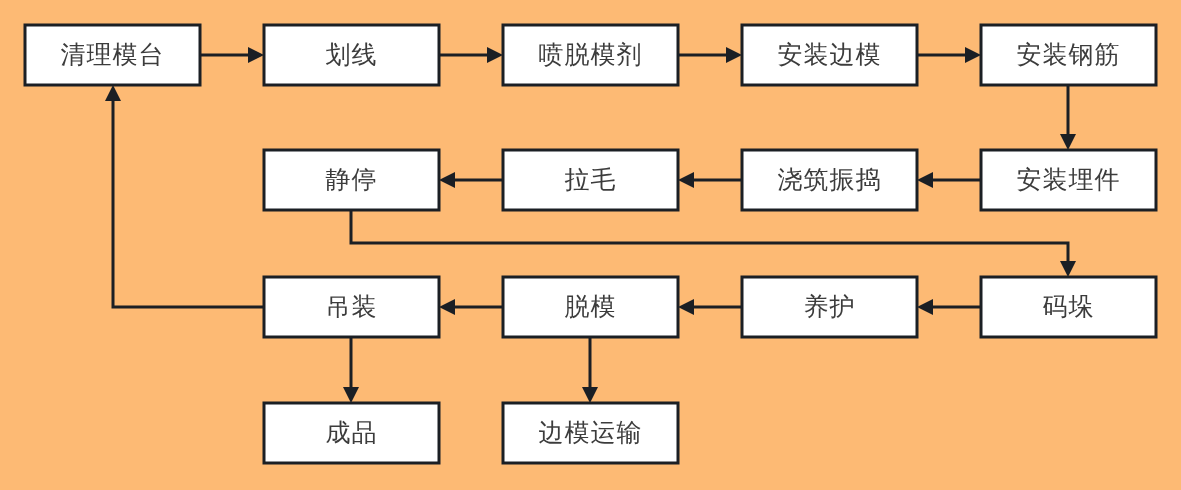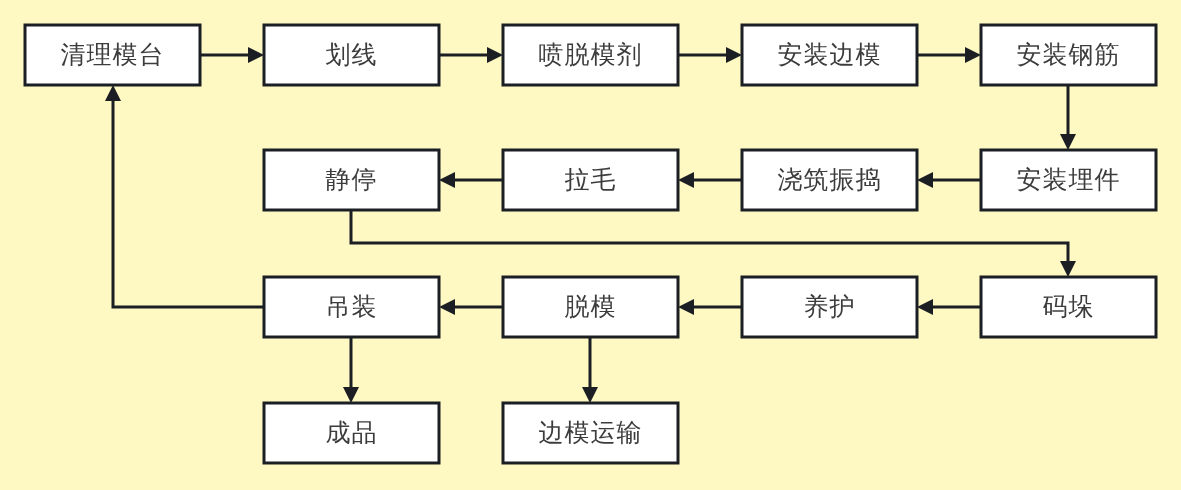--- a/index.html
+++ b/index.html
@@ -7,21 +7,21 @@
     padding: 0;
     background: #ffffff;
   }
   body {
     font-family: "DejaVu Sans", "Liberation Sans", sans-serif;
   }
   #flowchart-root {
     position: relative;
     width: 1181px;
     height: 490px;
-    background: #fef9c3;
+    background: #fdba74;
     overflow: hidden;
   }
   svg#flow-svg {
     position: absolute;
     left: 0;
     top: 0;
     width: 1181px;
     height: 490px;
     display: block;
   }

